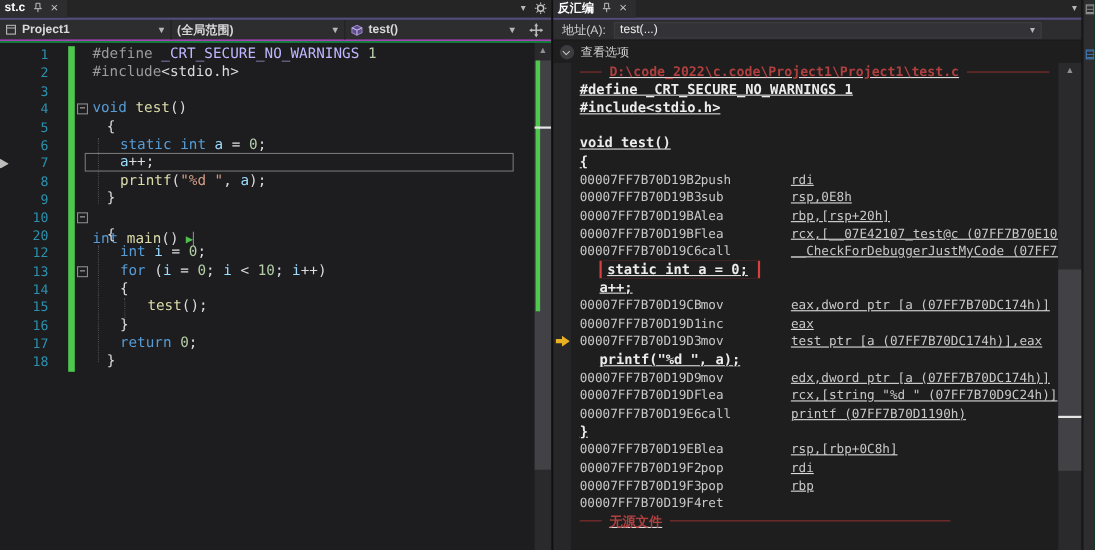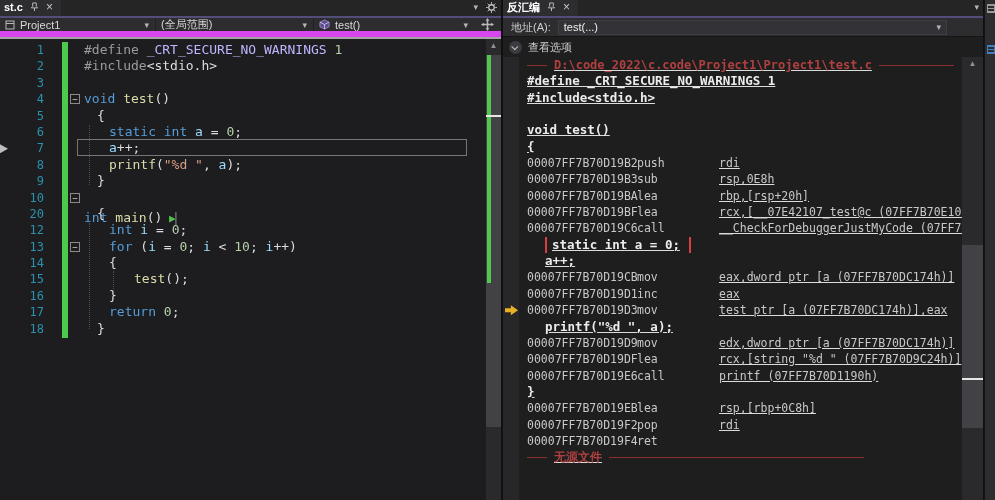--- a/index.html
+++ b/index.html
@@ -1,35 +1,35 @@
 <!DOCTYPE html>
 <html><head>
 <meta charset="utf-8">
 <style>
   * { margin:0; padding:0; box-sizing:border-box; }
   body { background:#111; }
   .app { position:relative; width:995px; height:500px; background:#101010; overflow:hidden;
          font-family:"Liberation Sans", sans-serif; color:#dcdcdc; }
 
   
-  .left-pane  { position:absolute; left:0;   top:0; width:501px; height:500px; background:#a3a3a3; }
+  .left-pane  { position:absolute; left:0;   top:0; width:501px; height:500px; background:#15803d; }
   .right-pane { position:absolute; left:503px; top:0; width:480px; height:500px; background:#1e1e1e; }
 
   
   .tabstrip { position:relative; height:18px; background:#252526; border-bottom:2px solid #534d7c; display:flex; align-items:flex-end; }
   .tab { display:inline-flex; align-items:center; gap:7px; height:18px; padding:0 8px 0 4px;
          background:#2d2d30; color:#ffffff; font-size:11px; font-weight:bold; }
   .tab.purple-top { box-shadow:inset 0 2px 0 #6a62a8; }
   .tab .ticon { display:inline-flex; align-items:center; }
   .close-x { color:#c5c5c5; font-size:12px; font-weight:normal; line-height:10px; }
   .strip-right { margin-left:auto; display:flex; align-items:center; gap:8px; padding-right:4px; height:18px; }
   .dd-caret { color:#b6b6b6; font-size:9px; }
 
   
-  .navbar { height:19px; background:#2d2d30; display:flex; border-bottom:6px solid #d946ef; }
+  .navbar { height:19px; background:#2d2d30; display:flex; border-bottom:1px solid #d946ef;font-weight:bold; }
   .nav-dd { display:flex; align-items:center; gap:5px; font-size:11px; color:#d8d8d8; padding:0 6px 0 5px; border-right:1px solid #212122; }
   .nav-dd .dd-caret { margin-left:auto; }
   .nav-right { display:flex; align-items:center; justify-content:center; flex:1; }
 
   
   .addr-bar { height:19px; background:#2d2d30; display:flex; align-items:center; font-size:11px; padding-left:8px; gap:7px; border-bottom:1px solid #161616; color:#cfcfcf; }
   .addr-field { flex:1; height:15px; background:#333337; border:1px solid #3c3c41; display:flex; align-items:center; padding:0 5px; color:#eeeeee; margin-right:36px; }
   .addr-field .dd-caret { margin-left:auto; }
   .view-row { height:20px; display:flex; align-items:center; gap:6px; padding-left:6px; background:#1e1e1e; font-size:11px; color:#cfcfcf; }
   .chev-circle { width:13px; height:13px; border-radius:50%; background:#3c3c40; display:flex; align-items:center; justify-content:center; }
@@ -235,20 +235,21 @@
           <div class="d-row d-instr"><span class="d-addr">00007FF7B70D19CB</span><span class="d-op">mov</span><span class="d-args">eax,dword ptr [a (07FF7B70DC174h)]</span></div>
           <div class="d-row d-instr"><span class="d-addr">00007FF7B70D19D1</span><span class="d-op">inc</span><span class="d-args">eax</span></div>
           <div class="d-row d-instr"><span class="cur-arrow"></span><span class="d-addr">00007FF7B70D19D3</span><span class="d-op">mov</span><span class="d-args">test ptr [a (07FF7B70DC174h)],eax</span></div>
           <div class="d-row"><span class="d-src" style="margin-left: 18px;">printf("%d ", a);</span></div>
           <div class="d-row d-instr"><span class="d-addr">00007FF7B70D19D9</span><span class="d-op">mov</span><span class="d-args">edx,dword ptr [a (07FF7B70DC174h)]</span></div>
           <div class="d-row d-instr"><span class="d-addr">00007FF7B70D19DF</span><span class="d-op">lea</span><span class="d-args">rcx,[string "%d " (07FF7B70D9C24h)]</span></div>
           <div class="d-row d-instr"><span class="d-addr">00007FF7B70D19E6</span><span class="d-op">call</span><span class="d-args">printf (07FF7B70D1190h)</span></div>
           <div class="d-row"><span class="d-src" style="margin-left: 0px;">}</span></div>
           <div class="d-row d-instr"><span class="d-addr">00007FF7B70D19EB</span><span class="d-op">lea</span><span class="d-args">rsp,[rbp+0C8h]</span></div>
           <div class="d-row d-instr"><span class="d-addr">00007FF7B70D19F2</span><span class="d-op">pop</span><span class="d-args">rdi</span></div>
+          <div class="d-row d-instr"><span class="d-addr">00007FF7B70D19F3</span><span class="d-op">pop</span><span class="d-args">rbp</span></div>
           <div class="d-row d-instr"><span class="d-addr">00007FF7B70D19F4</span><span class="d-op">ret</span><span class="d-args"></span></div>
           <div class="d-row d-sep"><span class="sep-lead"></span><span class="sep-text">无源文件</span><span class="sep-tail short"></span></div>
         </div>
     </div>
 
     <div class="v-scroll disasm-scroll">
       <div class="up">▲</div>
       <div class="sb-thumb" style="top:188px; height:183px;"></div>
       <div class="sb-caret" style="top:321px;"></div>
     </div>

